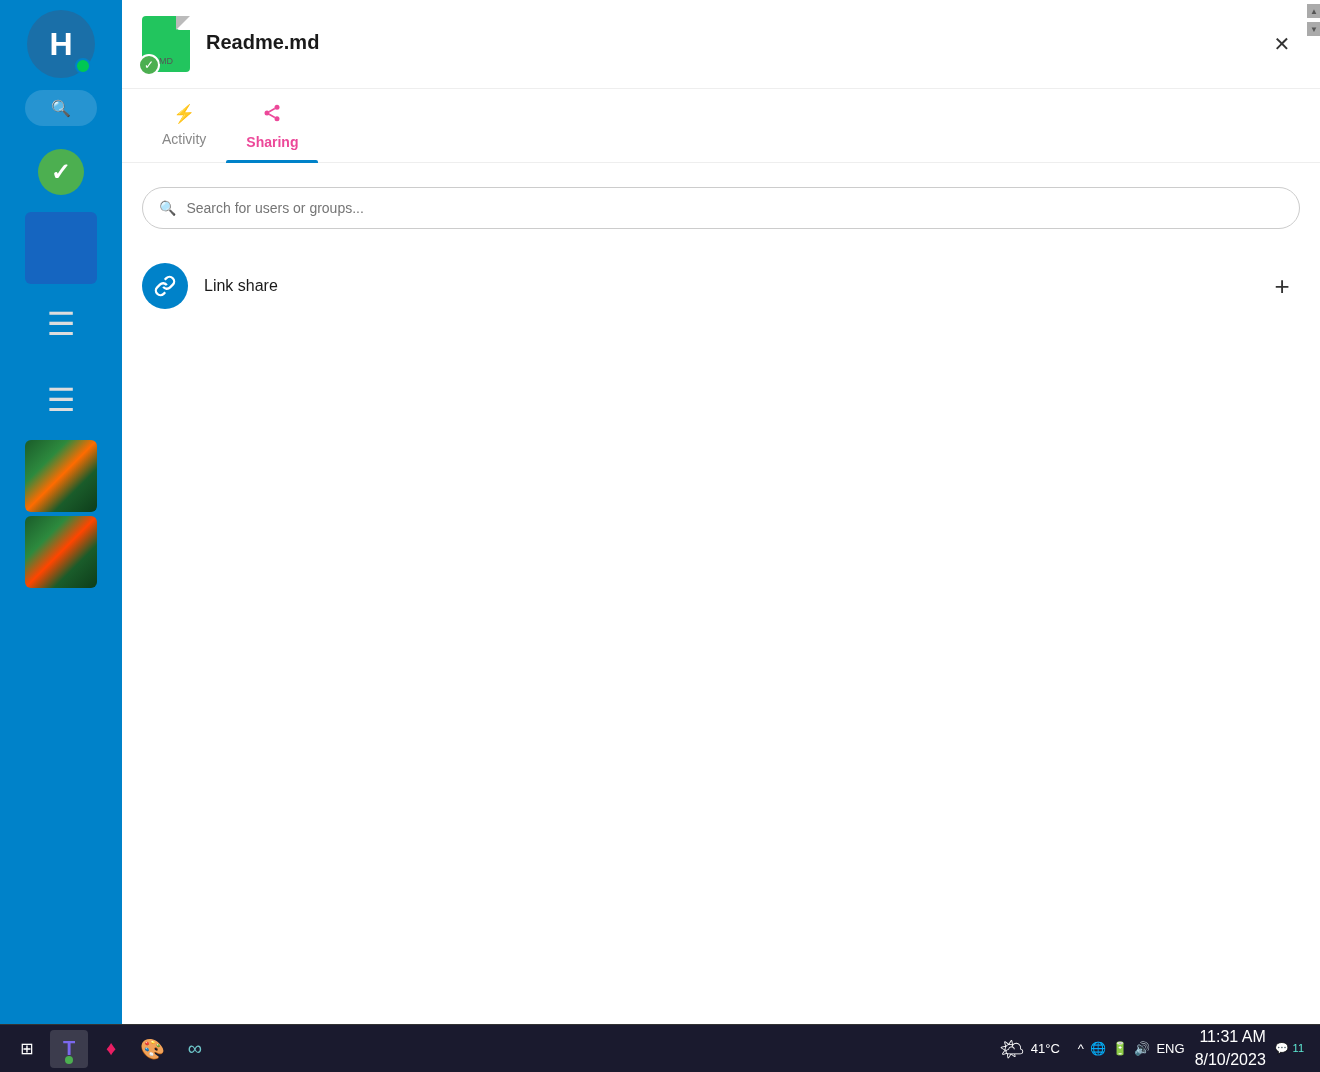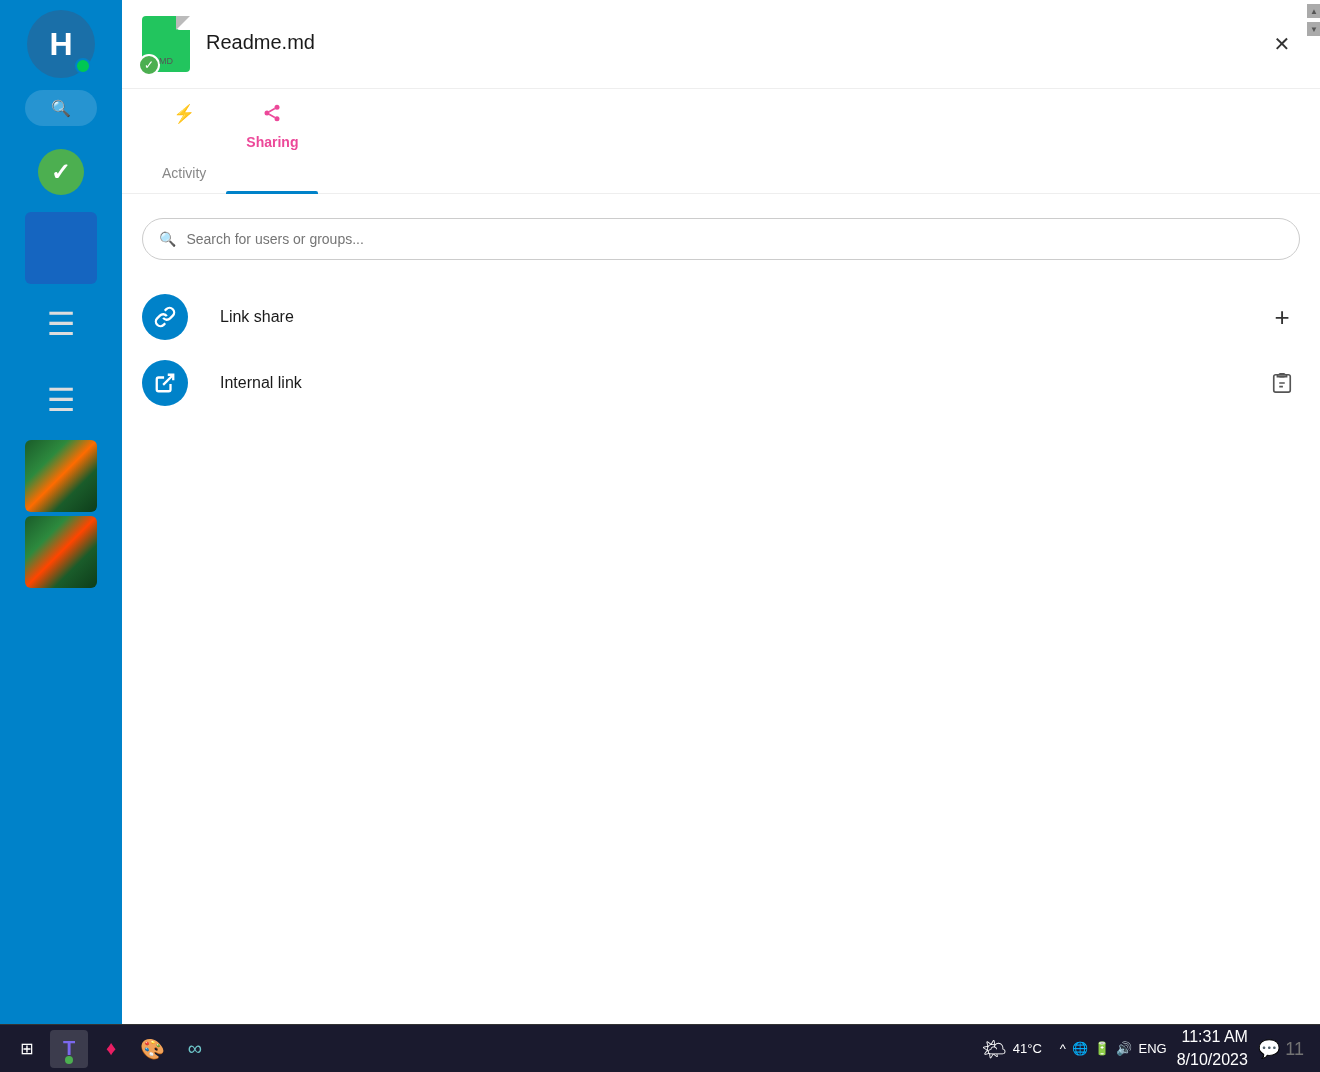--- a/index.html
+++ b/index.html
@@ -269,21 +269,21 @@
       justify-content: center;
       color: white;
       font-size: 12px;
       border: 2px solid white;
     }
 
     .file-info { flex: 1; }
 
     .file-name {
       font-size: 20px;
-      font-weight: normal;
+      font-weight: bold;
       color: #1a1a1a;
       margin-bottom: 4px;
     }
 
     .file-meta {
       font-size: 14px;
       color: #666;
     }
 
     .close-btn {
@@ -368,21 +368,21 @@
     .search-icon {
       color: #999;
       font-size: 14px;
     }
 
     
     .share-item {
       display: flex;
       align-items: center;
       padding: 10px 0;
-      gap: 32px;
+      gap: 16px;
       position: relative;
     }
 
     .share-icon-circle {
       width: 46px;
       height: 46px;
       border-radius: 50%;
       background: #0082c9;
       display: flex;
       align-items: center;
@@ -498,21 +498,21 @@
 
       <button class="close-btn">
         <span>✕</span>
       </button>
     </div>
 
     <div class="tabs">
 
       <div class="tab">
         <span class="tab-icon" style="color:#999;">⚡</span>
-        <span style="color:#888;margin-top:34px;">Activity</span>
+        <span style="color:#888;">Activity</span>
       </div>
 
       <div class="tab active">
         <span class="tab-icon">
           
           <svg width="20" height="20" viewBox="0 0 24 24" fill="currentColor">
             <circle cx="18" cy="5" r="3"></circle>
             <circle cx="6" cy="12" r="3"></circle>
             <circle cx="18" cy="19" r="3"></circle>
             <line x1="8.59" y1="13.51" x2="15.42" y2="17.49" stroke="currentColor" stroke-width="2" fill="none"></line>
@@ -538,40 +538,20 @@
             <path d="M10 13a5 5 0 007.54.54l3-3a5 5 0 00-7.07-7.07l-1.72 1.71"></path>
             <path d="M14 11a5 5 0 00-7.54-.54l-3 3a5 5 0 007.07 7.07l1.71-1.71"></path>
           </svg>
         </div>
         <span class="share-label">Link share</span>
         <button class="share-action-btn">
           <span style="font-size:26px;font-weight:300;">+</span>
         </button>
       </div>
 
-      <div class="share-item">
-        <div class="share-icon-circle">
-
-          <svg width="22" height="22" viewBox="0 0 24 24" fill="none" stroke="white" stroke-width="2.5">
-            <path d="M18 13v6a2 2 0 01-2 2H5a2 2 0 01-2-2V8a2 2 0 012-2h6"></path>
-            <polyline points="15 3 21 3 21 9"></polyline>
-            <line x1="10" y1="14" x2="21" y2="3"></line>
-          </svg>
-        </div>
-        <span class="share-label">Internal link</span>
-        <button class="share-action-btn share-copy-btn">
-
-          <svg width="22" height="22" viewBox="0 0 24 24" fill="none" stroke="#555" stroke-width="1.8">
-            <rect x="9" y="2" width="6" height="3" rx="1"></rect>
-            <path d="M7 3H5a2 2 0 00-2 2v15a2 2 0 002 2h14a2 2 0 002-2V5a2 2 0 00-2-2h-2"></path>
-            <path d="M9 12h6M9 16h4"></path>
-            <path d="M7 3h10v2H7z" fill="#f0f0f0"></path>
-          </svg>
-        </button>
-      </div>
 
     </div>
 
   </div>
 
   <div class="scrollbar-container">
     <div class="scroll-up">
       <span>▲</span>
     </div>
     <div class="scroll-down" style="margin-top:4px;">
@@ -619,20 +599,20 @@
         <span>🔋</span>
         <span>🔊</span>
         <span>ENG</span>
       </div>
 
       <div class="taskbar-time">
         <div>11:31 AM</div>
         <div>8/10/2023</div>
       </div>
 
-      <div style="color:#737373;font-size:18px;cursor:pointer;text-align:right;">
+      <div style="color:#5eead4;font-size:11px;cursor:pointer;text-align:right;">
         💬 <span>11</span>
       </div>
     </div>
 
   </div>
 
 </div>
 
 </body></html>

